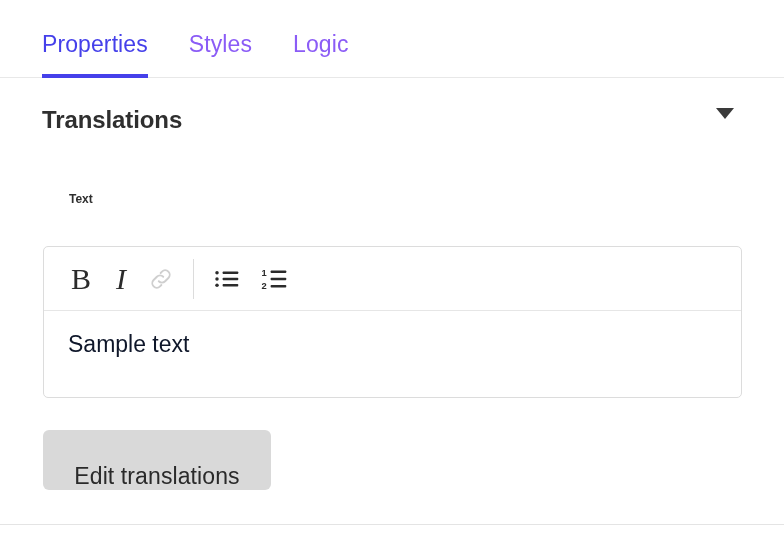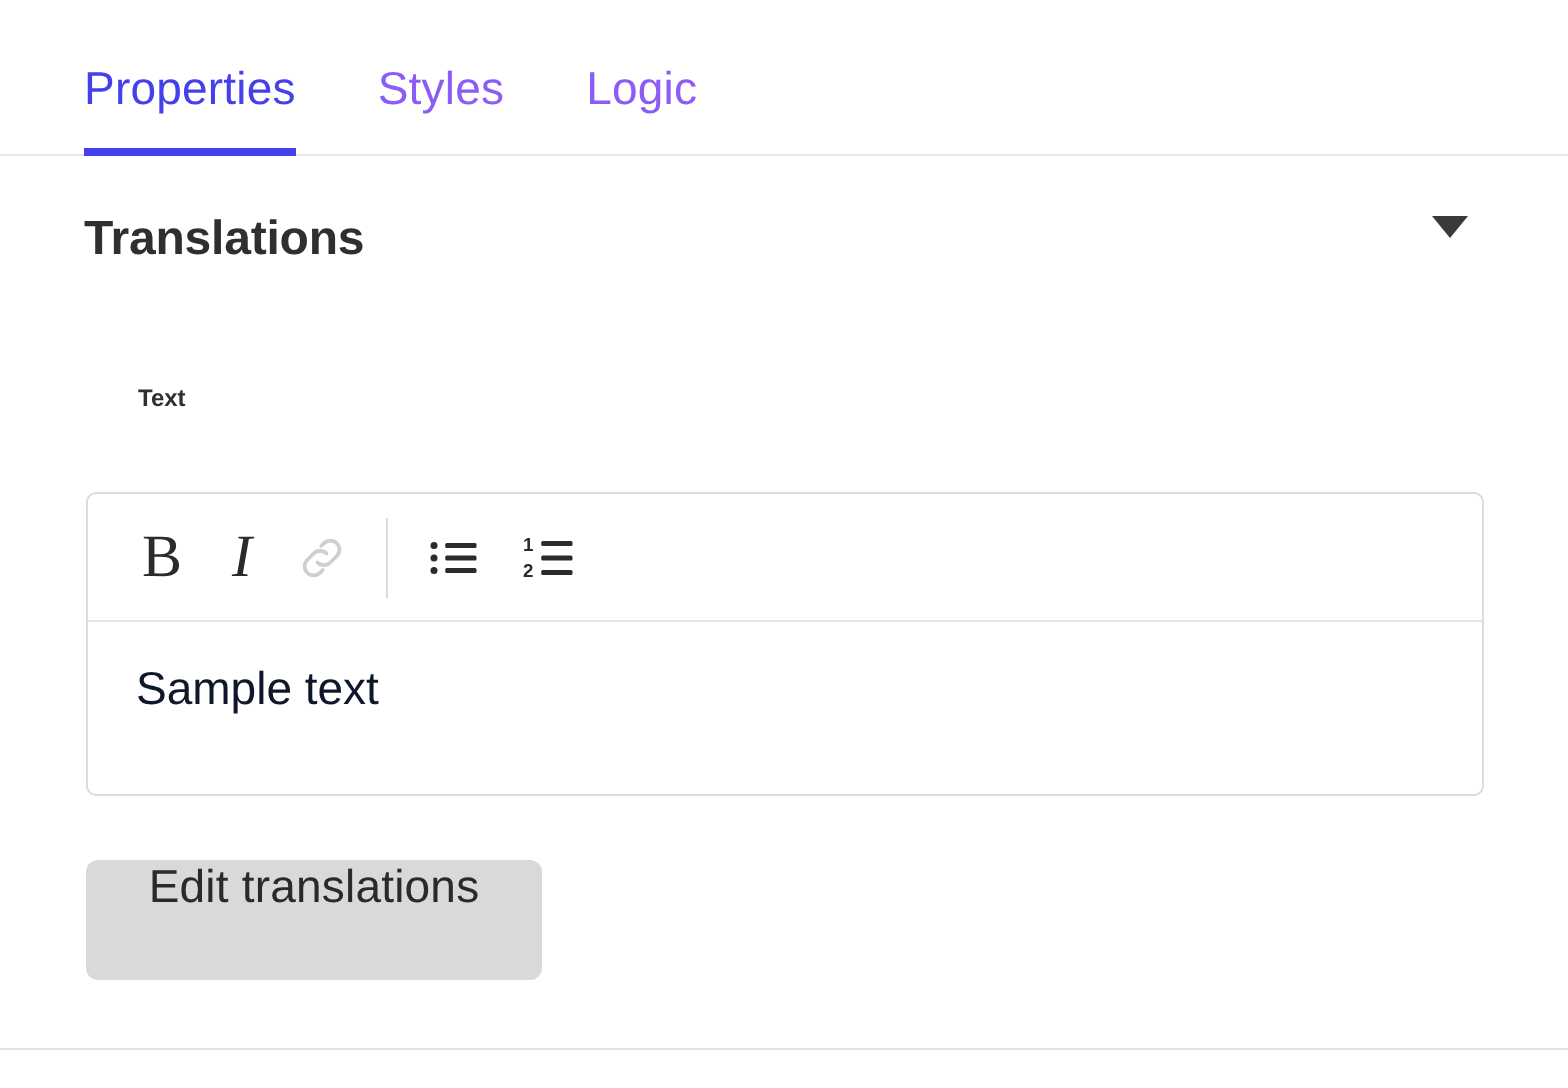--- a/index.html
+++ b/index.html
@@ -178,21 +178,21 @@
     height: 60px;
     background: #d9d9d9;
     border: none;
     border-radius: 6px;
     font-family: "Liberation Sans", sans-serif;
     font-size: 23px;
     color: #2a2a2a;
     cursor: pointer;
     padding: 0;
     display: flex;
-    align-items: flex-start;
+    align-items: flex-end;
     justify-content: center;
     letter-spacing: 0.1px;
   }
 
   
   .bottom-divider {
     position: absolute;
     left: 0;
     right: 0;
     top: 524px;

